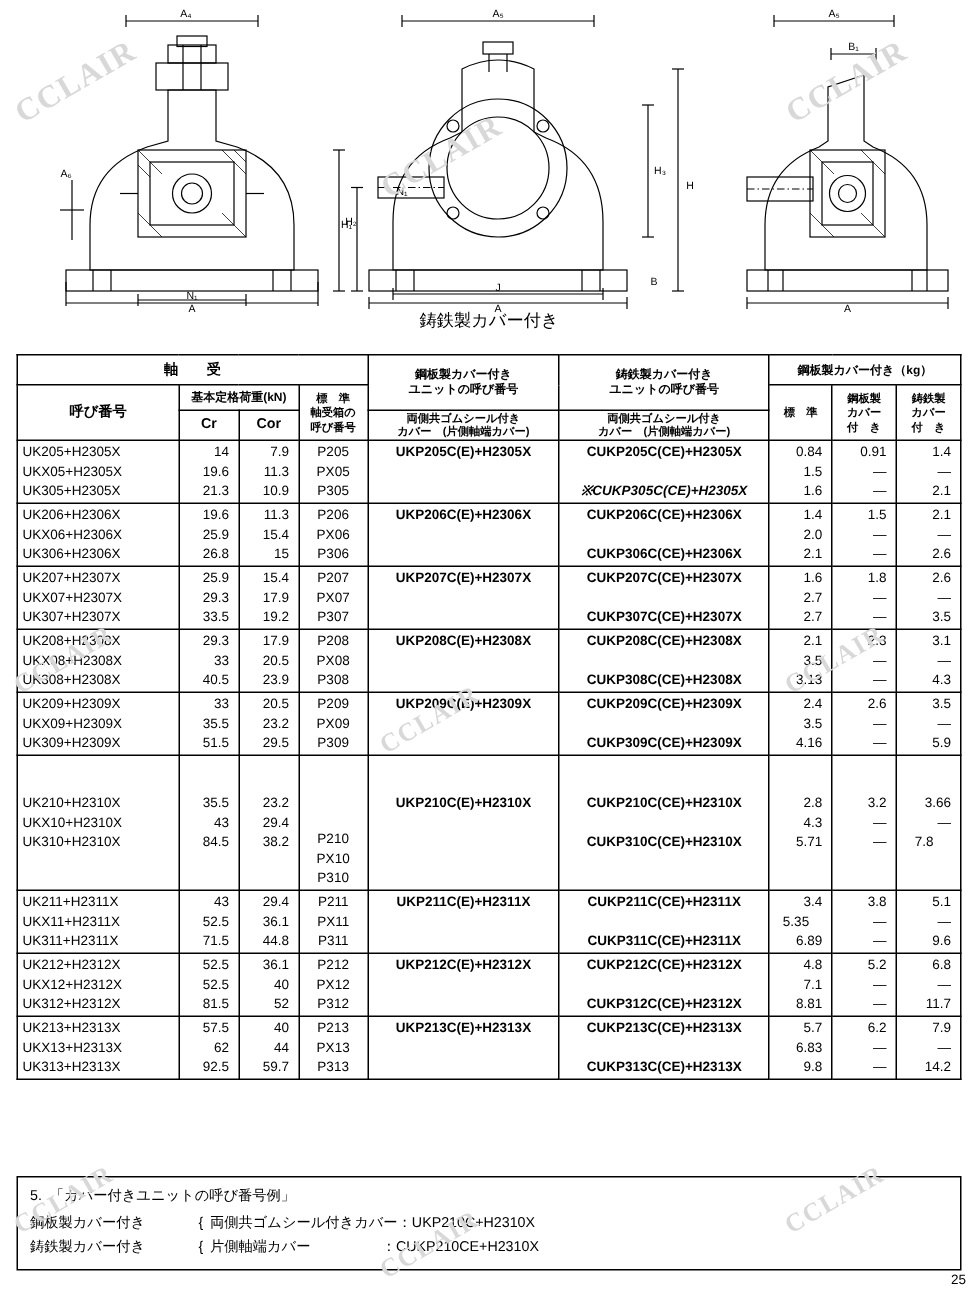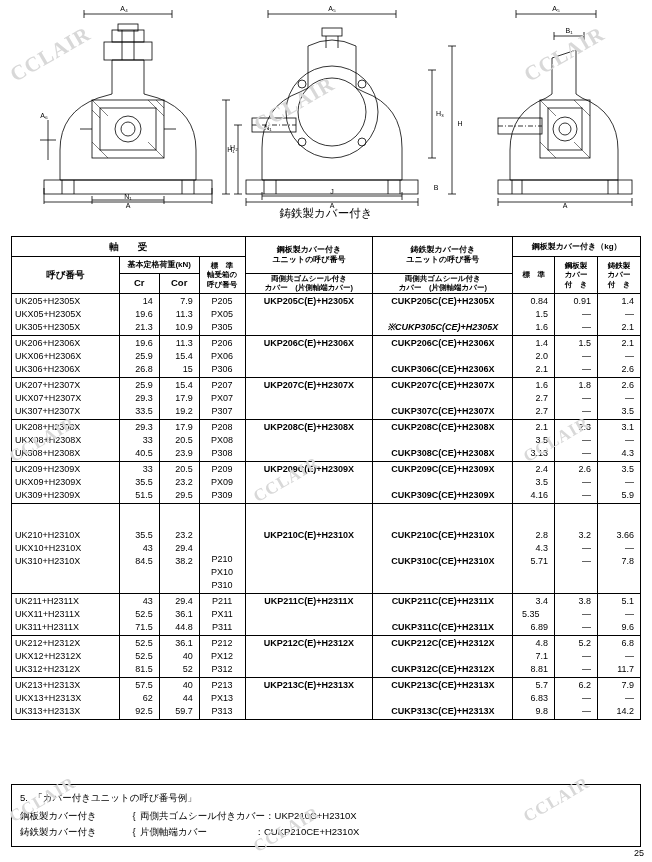--- a/index.html
+++ b/index.html
@@ -639,21 +639,21 @@
               <div class="lines">
                 <div class="tr" style="text-align: right; padding-right: 6px;">3.2</div>
                 <div class="tr" style="text-align: right; padding-right: 6px;">—</div>
                 <div class="tr" style="text-align: right; padding-right: 6px;">—</div>
               </div>
             </td>
             <td style="vertical-align: middle;">
               <div class="lines">
                 <div class="tr" style="text-align: right; padding-right: 6px;">3.66</div>
                 <div class="tr" style="text-align: right; padding-right: 6px;">—</div>
-                <div class="tr" style="text-align: right; padding-right: 6px;">7.8</div>
+                <div class="tr" style="text-align: center; padding-right: 6px;">7.8</div>
               </div>
             </td>
           </tr>
           <tr class="grp">
             <td style="vertical-align: middle;">
               <div class="lines">
                 <div class="pl3" style="text-align: left; padding-left: 3px;">UK211+H2311X</div>
                 <div class="pl3" style="text-align: left; padding-left: 3px;">UKX11+H2311X</div>
                 <div class="pl3" style="text-align: left; padding-left: 3px;">UK311+H2311X</div>
               </div>

